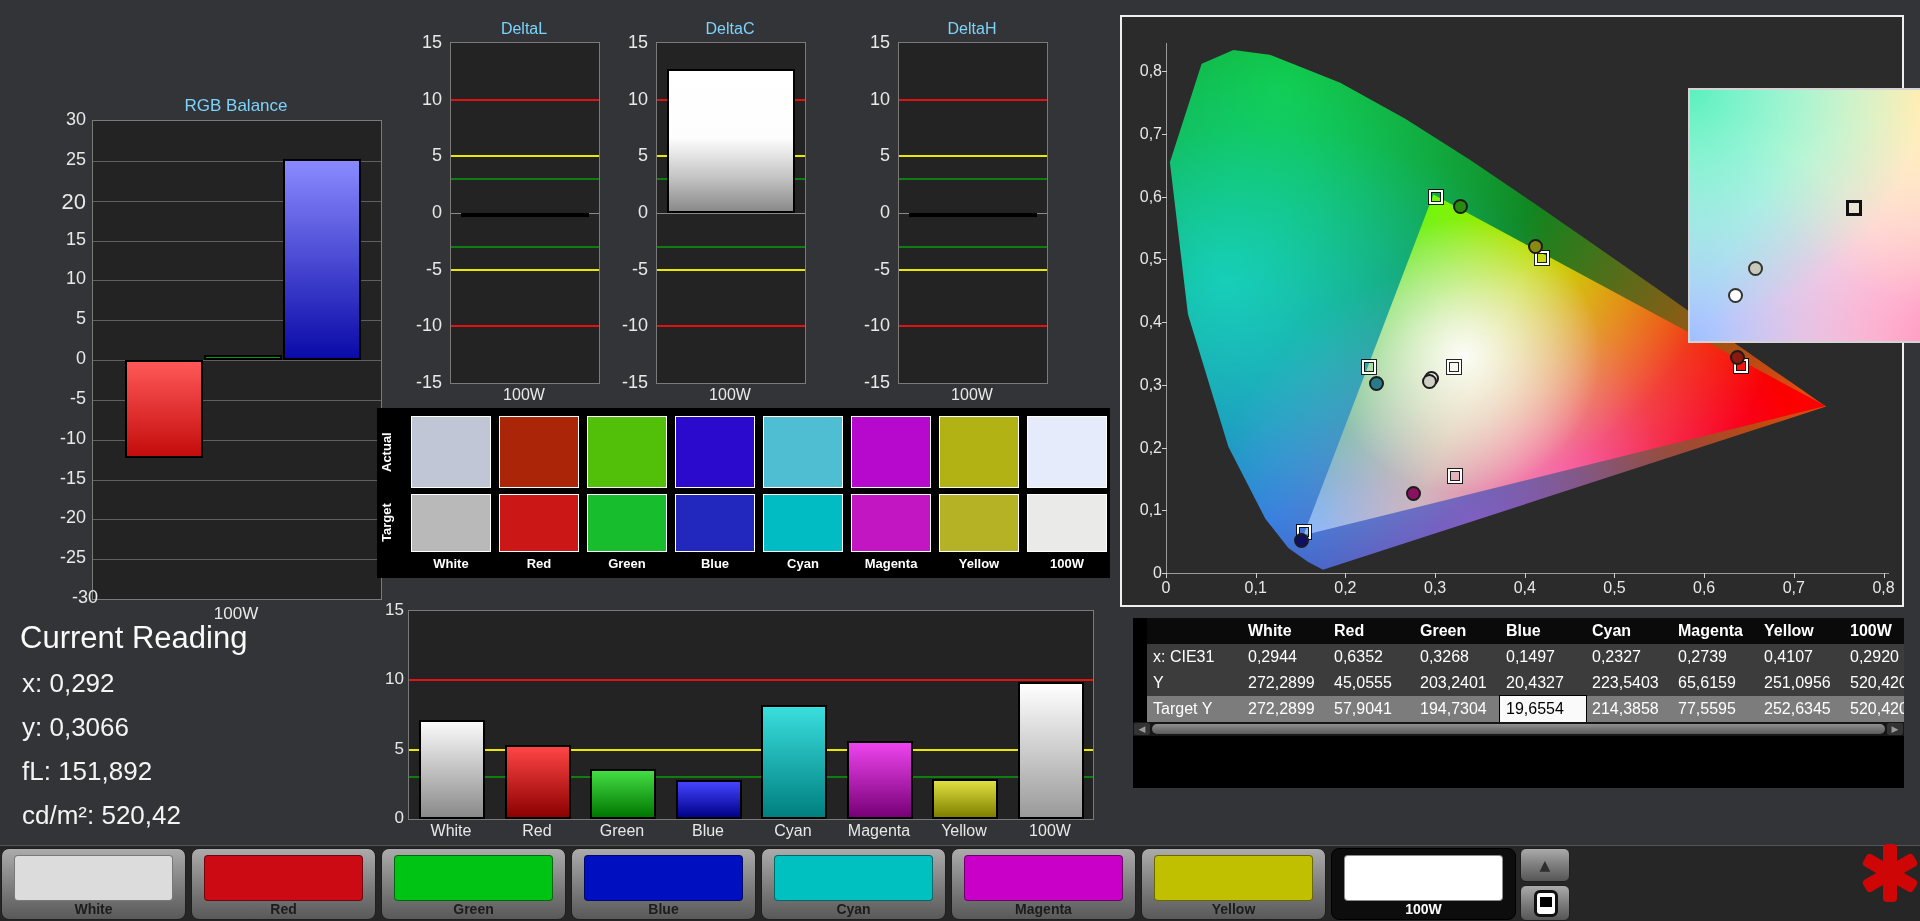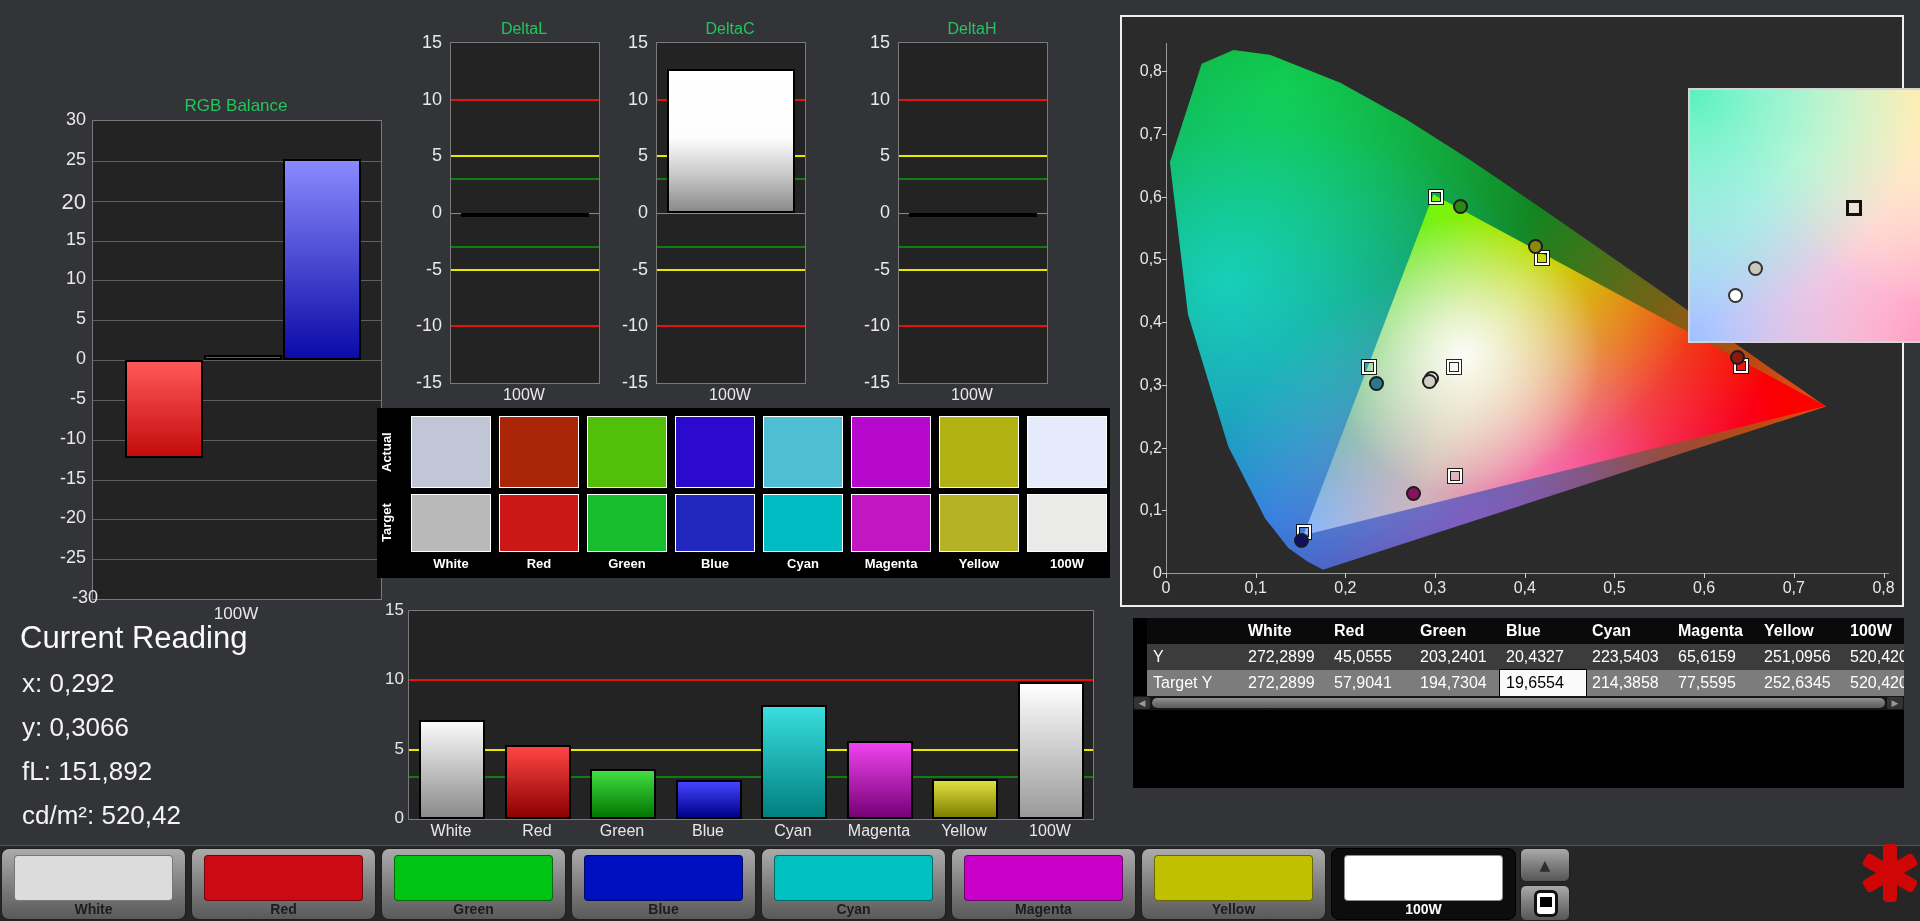--- a/index.html
+++ b/index.html
@@ -5,21 +5,21 @@
   html,body{margin:0;padding:0;background:#222;}
   #app{position:relative;width:1920px;height:921px;background:#333437;overflow:hidden;
        font-family:"Liberation Sans",sans-serif;color:#eee;}
   .abs{position:absolute;}
   .plot{position:absolute;background:#232323;border:1px solid #7a7a7a;}
   .ylab{position:absolute;text-align:right;color:#e8e8e8;}
   .grid{position:absolute;left:0;right:0;height:1px;background:#5f5f5f;}
   .refline{position:absolute;left:0;right:0;height:2px;}
   .tick{position:absolute;width:7px;height:1px;background:#cfcfcf;}
   .bar{position:absolute;border:2px solid #000;box-sizing:border-box;}
-  .chart-title{position:absolute;text-align:center;color:#22c55e;font-size:17px;}
+  .chart-title{position:absolute;text-align:center;color:#7dd3fc;font-size:17px;}
   .xlab{position:absolute;text-align:center;color:#e8e8e8;font-size:17px;}
   
   #page-title{left:28px;top:12px;font-size:40px;color:#f4f4f4;letter-spacing:1px;}
   
   #swatch-panel{left:377px;top:408px;width:733px;height:170px;background:#000;}
   .rowlab{position:absolute;left:2px;width:24px;color:#fff;font-size:13px;font-weight:bold;
           writing-mode:vertical-rl;transform:rotate(180deg);text-align:center;}
   .swatch{position:absolute;border:1px solid #fff;box-sizing:border-box;}
   .collab{position:absolute;color:#fff;font-size:13px;font-weight:bold;text-align:center;}
   
@@ -333,20 +333,32 @@
         <div class="tcell tdata">Red</div>
         <div class="tcell tdata">Green</div>
         <div class="tcell tdata">Blue</div>
         <div class="tcell tdata">Cyan</div>
         <div class="tcell tdata">Magenta</div>
         <div class="tcell tdata">Yellow</div>
         <div class="tcell tdata">100W</div>
       </div>
       <div class="trow" style="background: rgb(60, 60, 60); color: rgb(255, 255, 255);">
         <div class="tcell tstrip" style="background: rgb(0, 0, 0);"></div>
+        <div class="tcell tlabel">x: CIE31</div>
+        <div class="tcell tdata">0,2944</div>
+        <div class="tcell tdata">0,6352</div>
+        <div class="tcell tdata">0,3268</div>
+        <div class="tcell tdata">0,1497</div>
+        <div class="tcell tdata">0,2327</div>
+        <div class="tcell tdata">0,2739</div>
+        <div class="tcell tdata">0,4107</div>
+        <div class="tcell tdata">0,2920</div>
+      </div>
+      <div class="trow" style="background: rgb(60, 60, 60); color: rgb(255, 255, 255);">
+        <div class="tcell tstrip" style="background: rgb(0, 0, 0);"></div>
         <div class="tcell tlabel">Y</div>
         <div class="tcell tdata">272,2899</div>
         <div class="tcell tdata">45,0555</div>
         <div class="tcell tdata">203,2401</div>
         <div class="tcell tdata">20,4327</div>
         <div class="tcell tdata">223,5403</div>
         <div class="tcell tdata">65,6159</div>
         <div class="tcell tdata">251,0956</div>
         <div class="tcell tdata">520,4200</div>
       </div>

